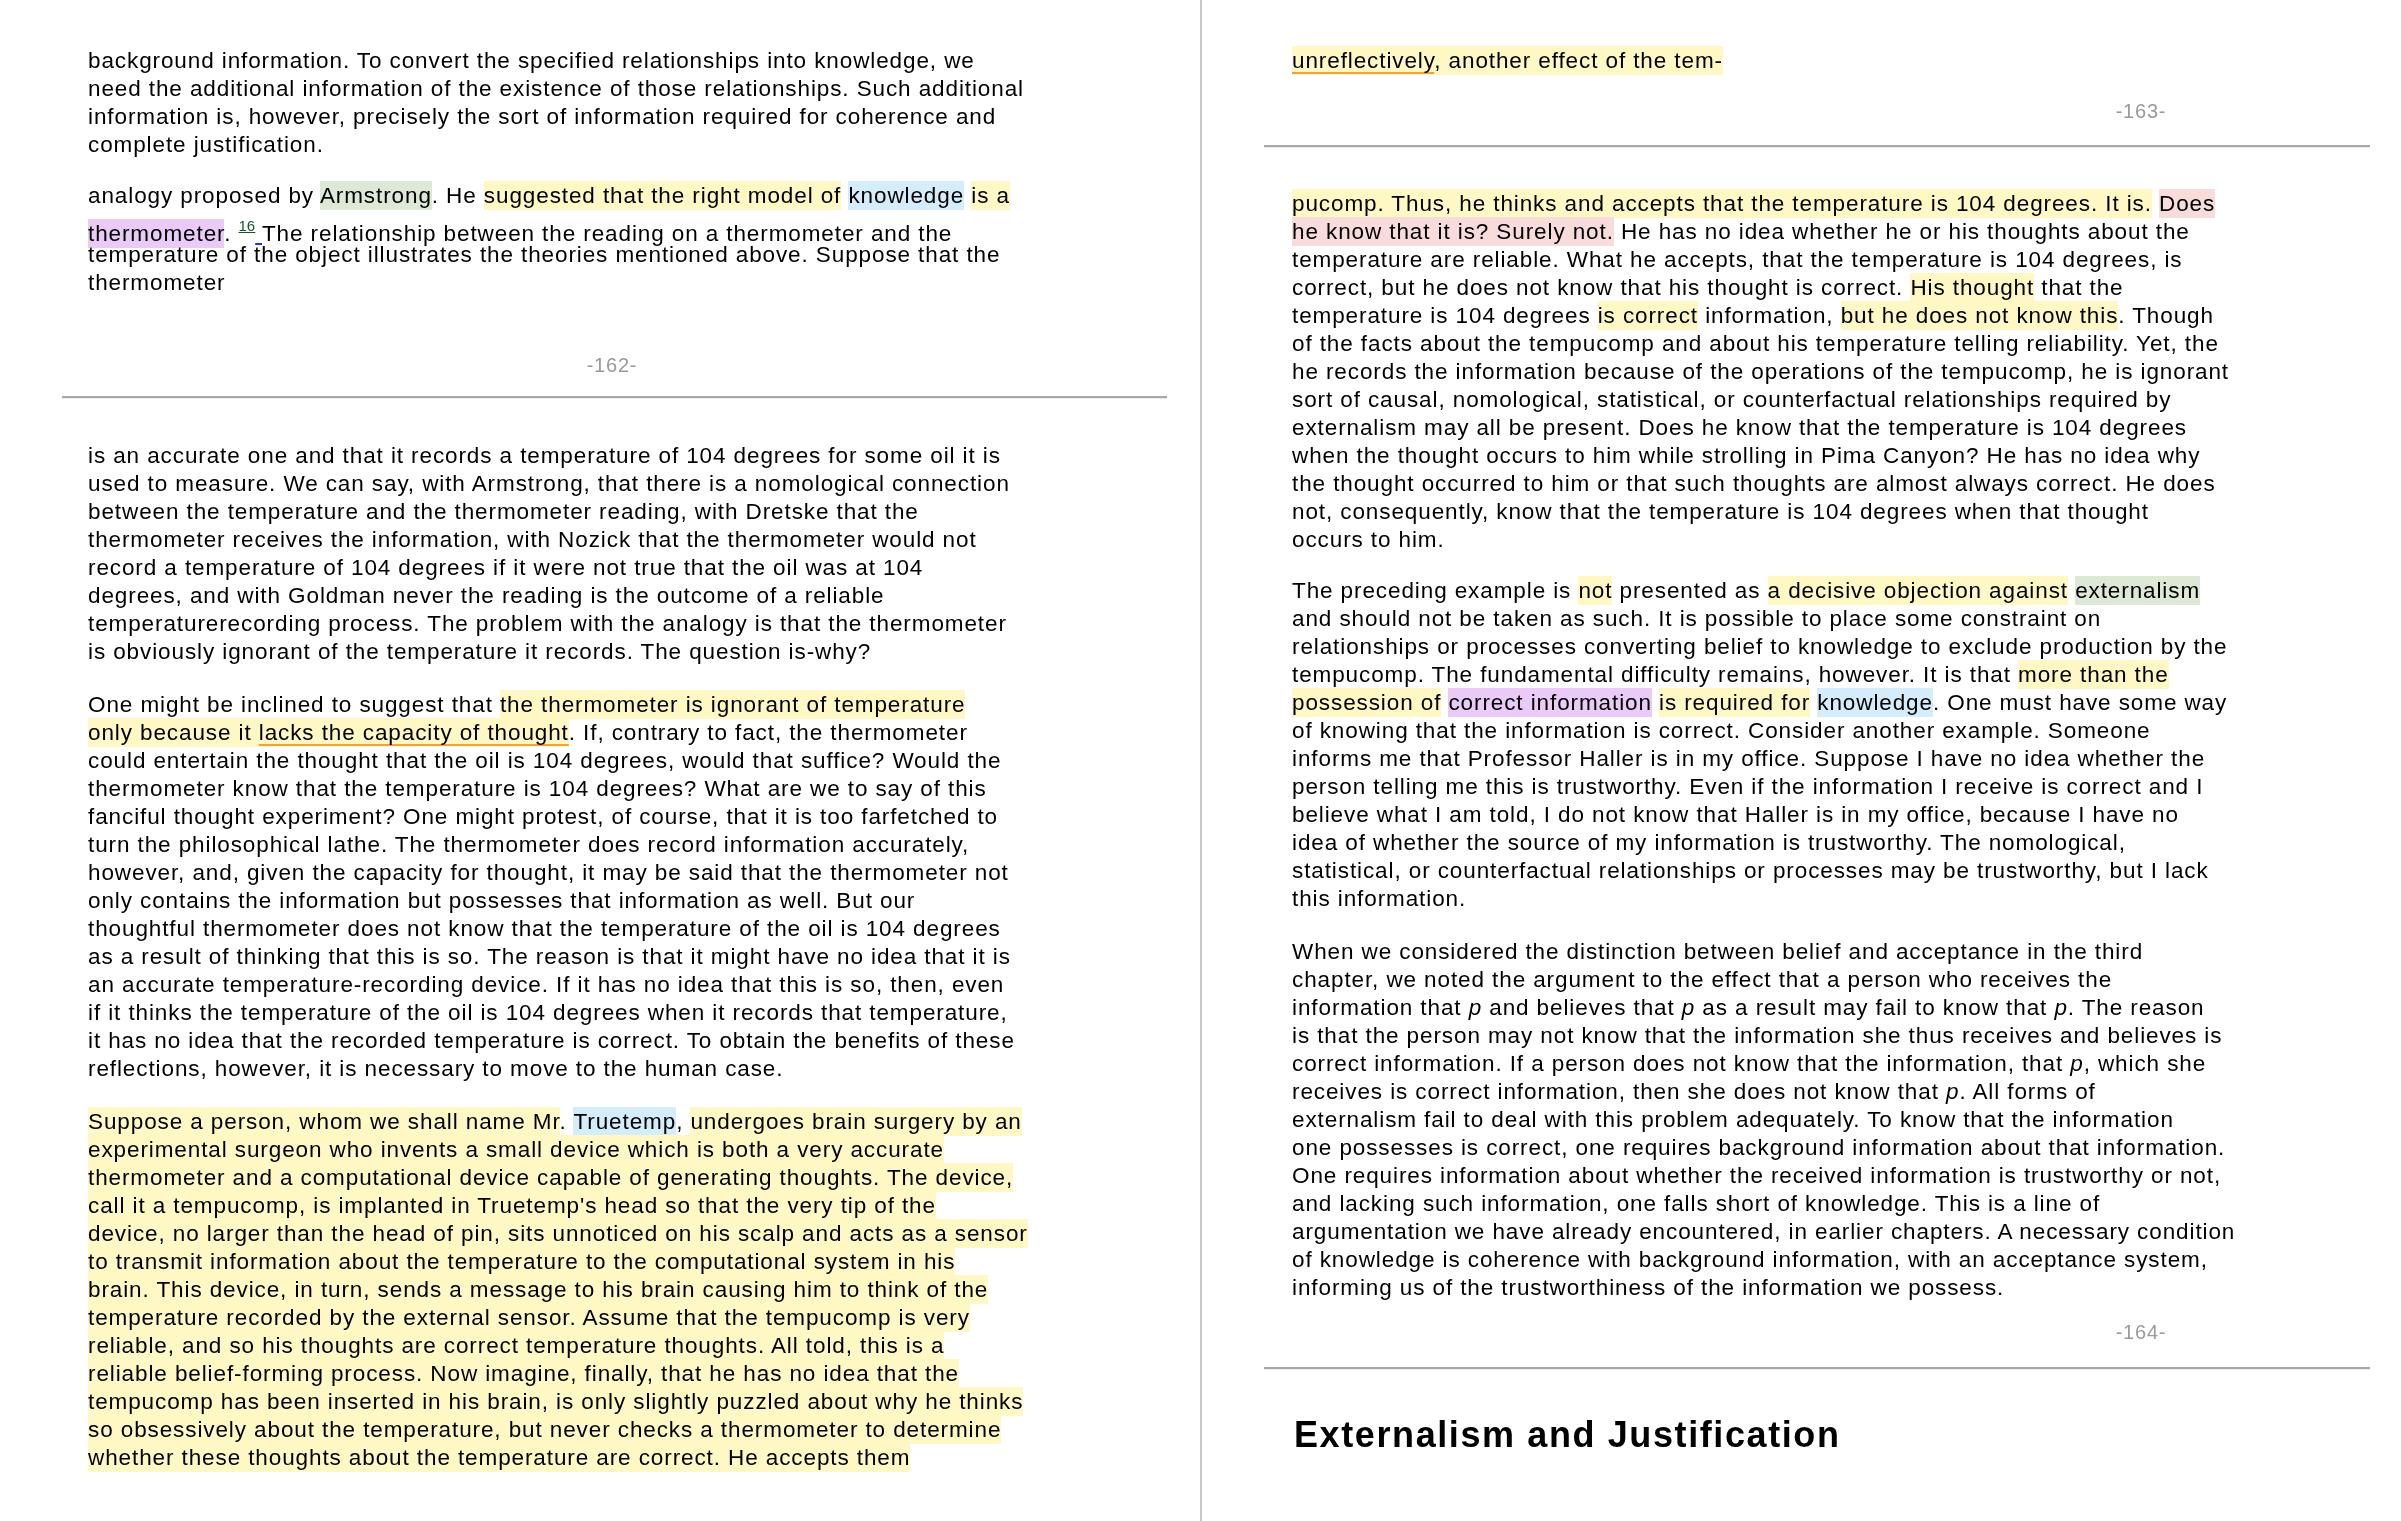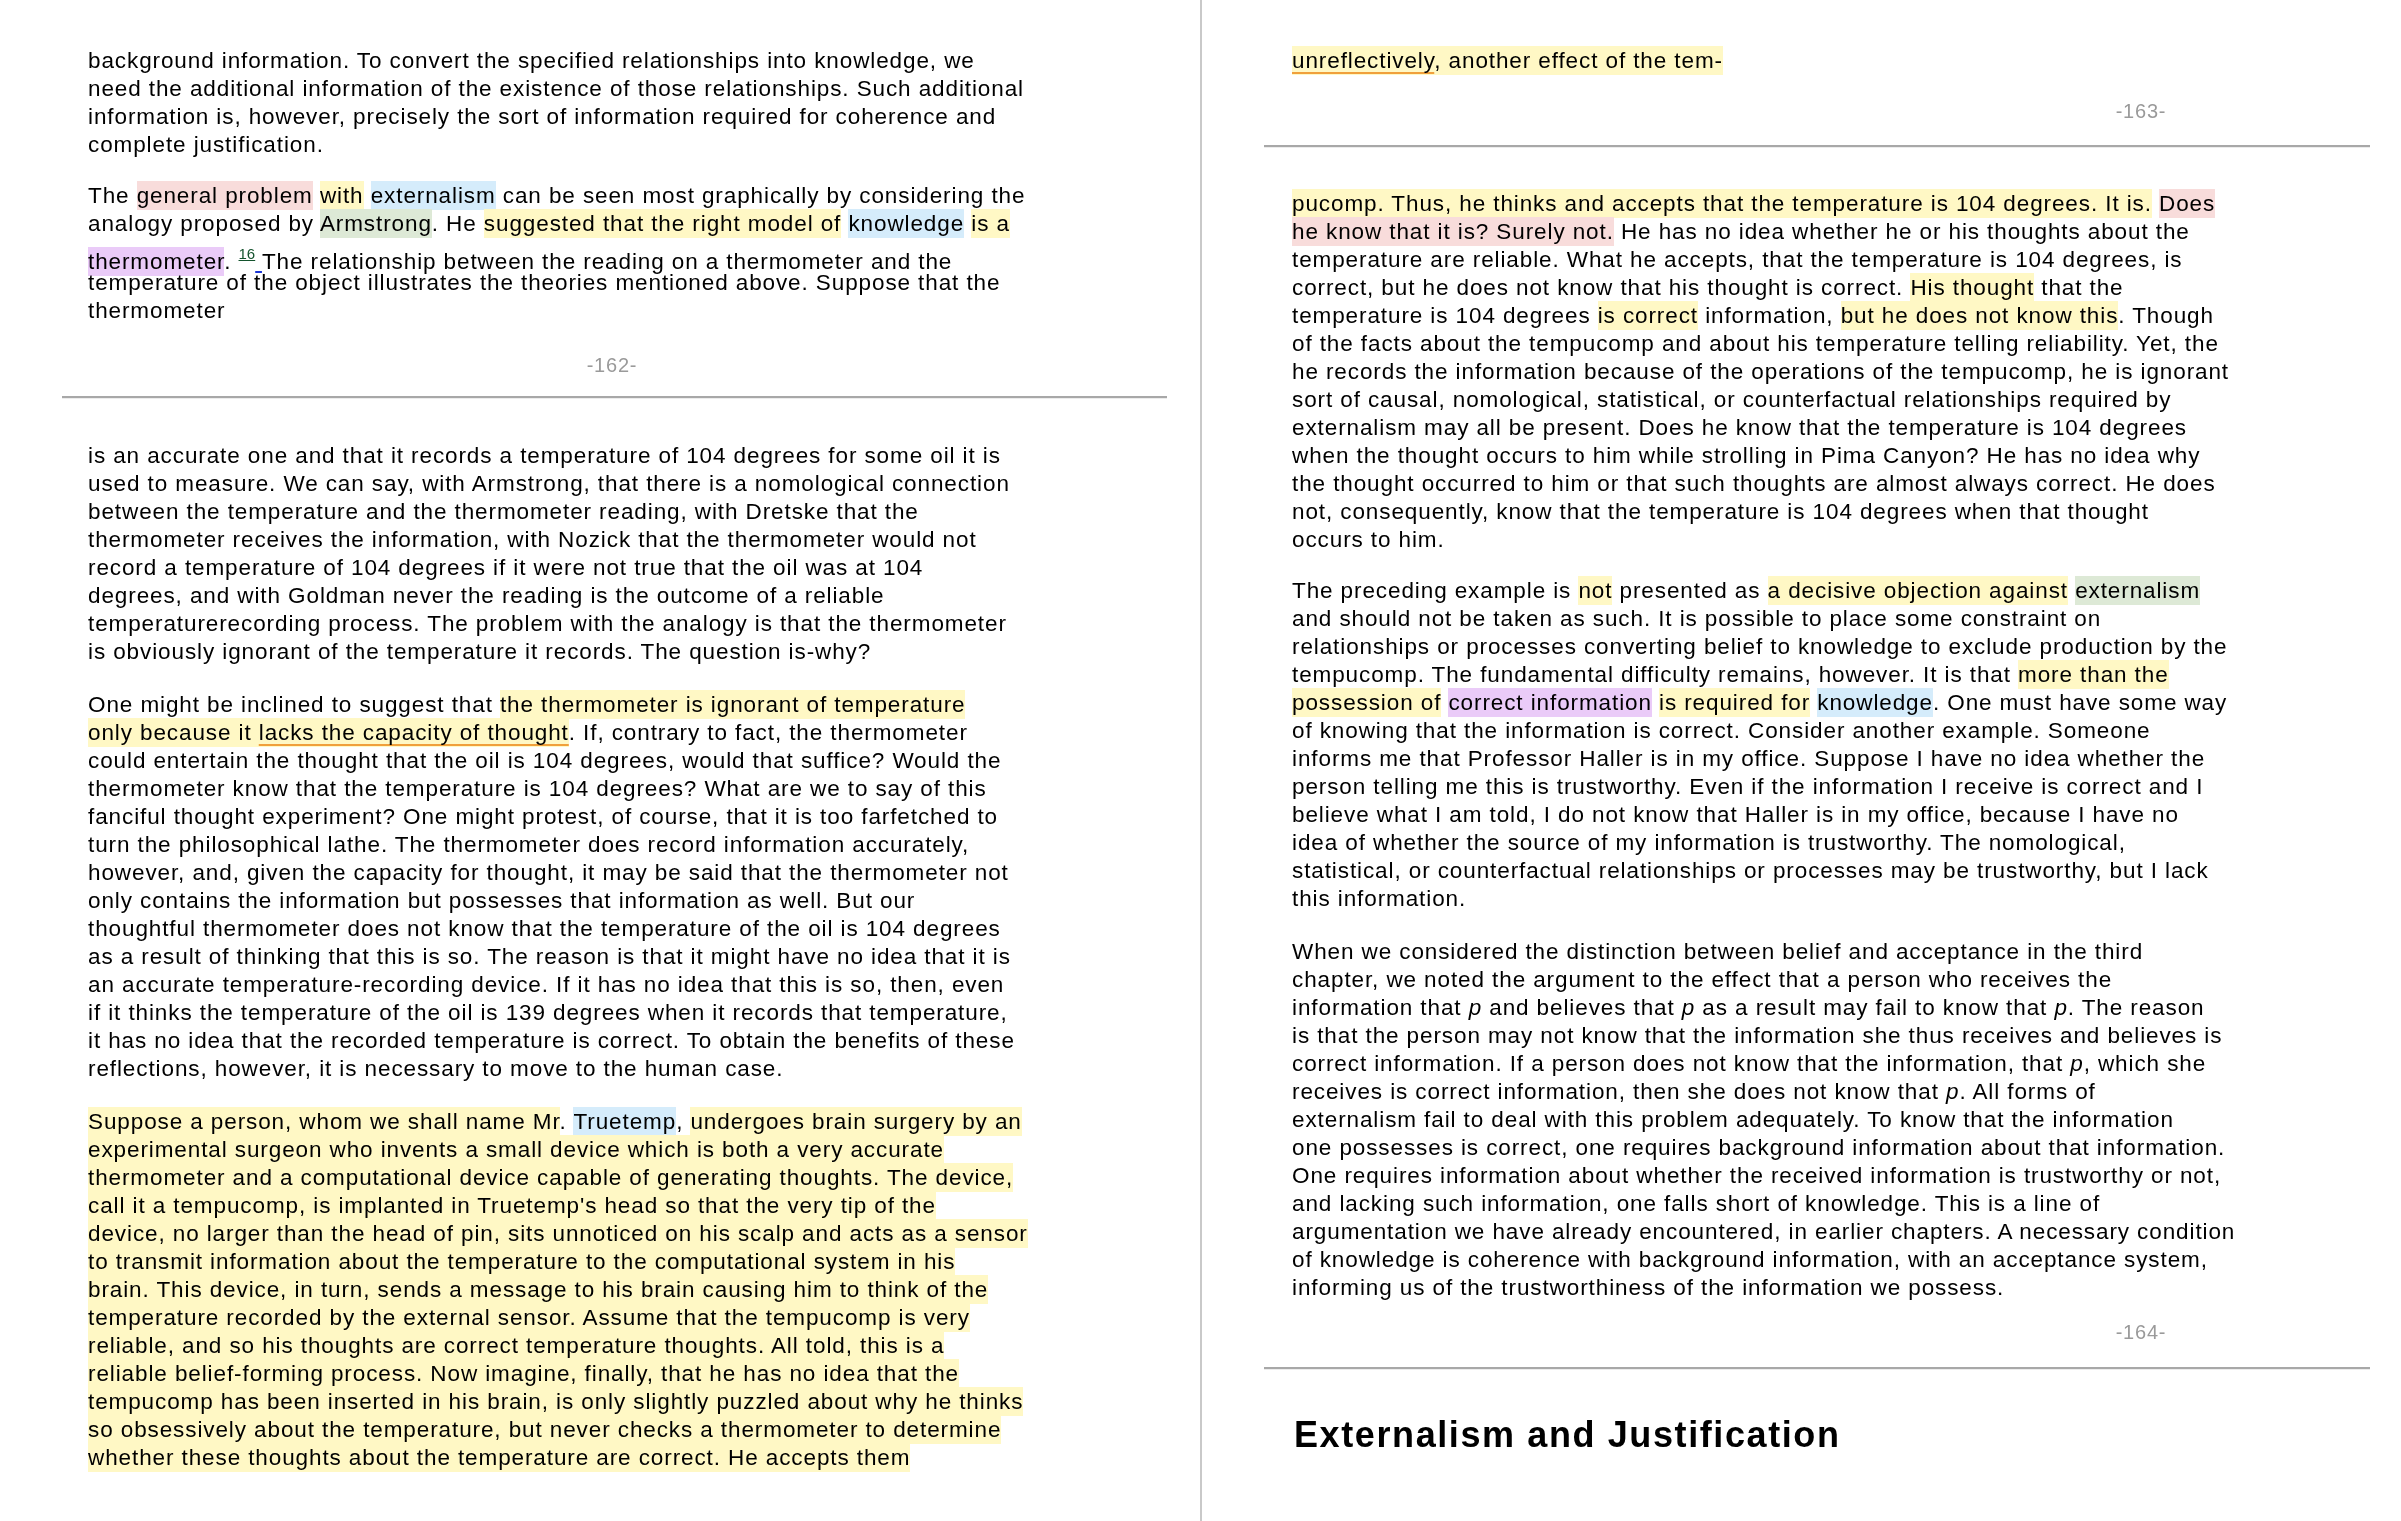--- a/index.html
+++ b/index.html
@@ -31,21 +31,20 @@
 <div id="left-pane" class="pane">
 
   <div class="block" style="left:88px; top:47px;">
     <div class="line">background information. To convert the specified relationships into knowledge, we</div>
     <div class="line">need the additional information of the existence of those relationships. Such additional</div>
     <div class="line">information is, however, precisely the sort of information required for coherence and</div>
     <div class="line">complete justification.</div>
   </div>
 
   <div class="block" style="left:88px; top:182px;">
-    <div class="line"><span>The </span><span class="hl p">general problem</span><span> </span><span class="hl y">with</span><span> </span><span class="hl b">externalism</span><span> can be seen most graphically by considering the</span></div>
     <div class="line"><span>analogy proposed by </span><span class="hl g">Armstrong</span><span>. He </span><span class="hl y">suggested that the right model of</span><span> </span><span class="hl b">knowledge</span><span> </span><span class="hl y">is a</span></div>
     <div class="line" style="height:31px; line-height:31px;"><span class="hl v">thermometer</span><span>. </span><a class="fn">16</a><span class="fn-gap"> </span><span>The relationship between the reading on a thermometer and the</span></div>
     <div class="line">temperature of the object illustrates the theories mentioned above. Suppose that the</div>
     <div class="line">thermometer</div>
   </div>
 
   <div class="pagenum" style="left:533px; top:354px;">-162-</div>
   <div class="rule" style="left:62px; top:396px; width:1105px;"></div>
 
   <div class="block" style="left:88px; top:442px;">
@@ -64,21 +63,21 @@
     <div class="line"><span class="hl y"><span>only because it </span><span class="u">lacks the capacity of thought</span></span><span>. If, contrary to fact, the thermometer</span></div>
     <div class="line">could entertain the thought that the oil is 104 degrees, would that suffice? Would the</div>
     <div class="line">thermometer know that the temperature is 104 degrees? What are we to say of this</div>
     <div class="line">fanciful thought experiment? One might protest, of course, that it is too farfetched to</div>
     <div class="line">turn the philosophical lathe. The thermometer does record information accurately,</div>
     <div class="line">however, and, given the capacity for thought, it may be said that the thermometer not</div>
     <div class="line">only contains the information but possesses that information as well. But our</div>
     <div class="line">thoughtful thermometer does not know that the temperature of the oil is 104 degrees</div>
     <div class="line">as a result of thinking that this is so. The reason is that it might have no idea that it is</div>
     <div class="line">an accurate temperature-recording device. If it has no idea that this is so, then, even</div>
-    <div class="line">if it thinks the temperature of the oil is 139 degrees when it records that temperature,</div>
+    <div class="line">if it thinks the temperature of the oil is 104 degrees when it records that temperature,</div>
     <div class="line">it has no idea that the recorded temperature is correct. To obtain the benefits of these</div>
     <div class="line">reflections, however, it is necessary to move to the human case.</div>
   </div>
 
   <div class="block" style="left:88px; top:1108px;">
     <div class="line"><span class="hl y">Suppose a person, whom we shall name Mr</span><span>. </span><span class="hl b">Truetemp</span><span>, </span><span class="hl y">undergoes brain surgery by an</span></div>
     <div class="line"><span class="hl y">experimental surgeon who invents a small device which is both a very accurate</span></div>
     <div class="line"><span class="hl y">thermometer and a computational device capable of generating thoughts. The device,</span></div>
     <div class="line"><span class="hl y">call it a tempucomp, is implanted in Truetemp's head so that the very tip of the</span></div>
     <div class="line"><span class="hl y">device, no larger than the head of pin, sits unnoticed on his scalp and acts as a sensor</span></div>

